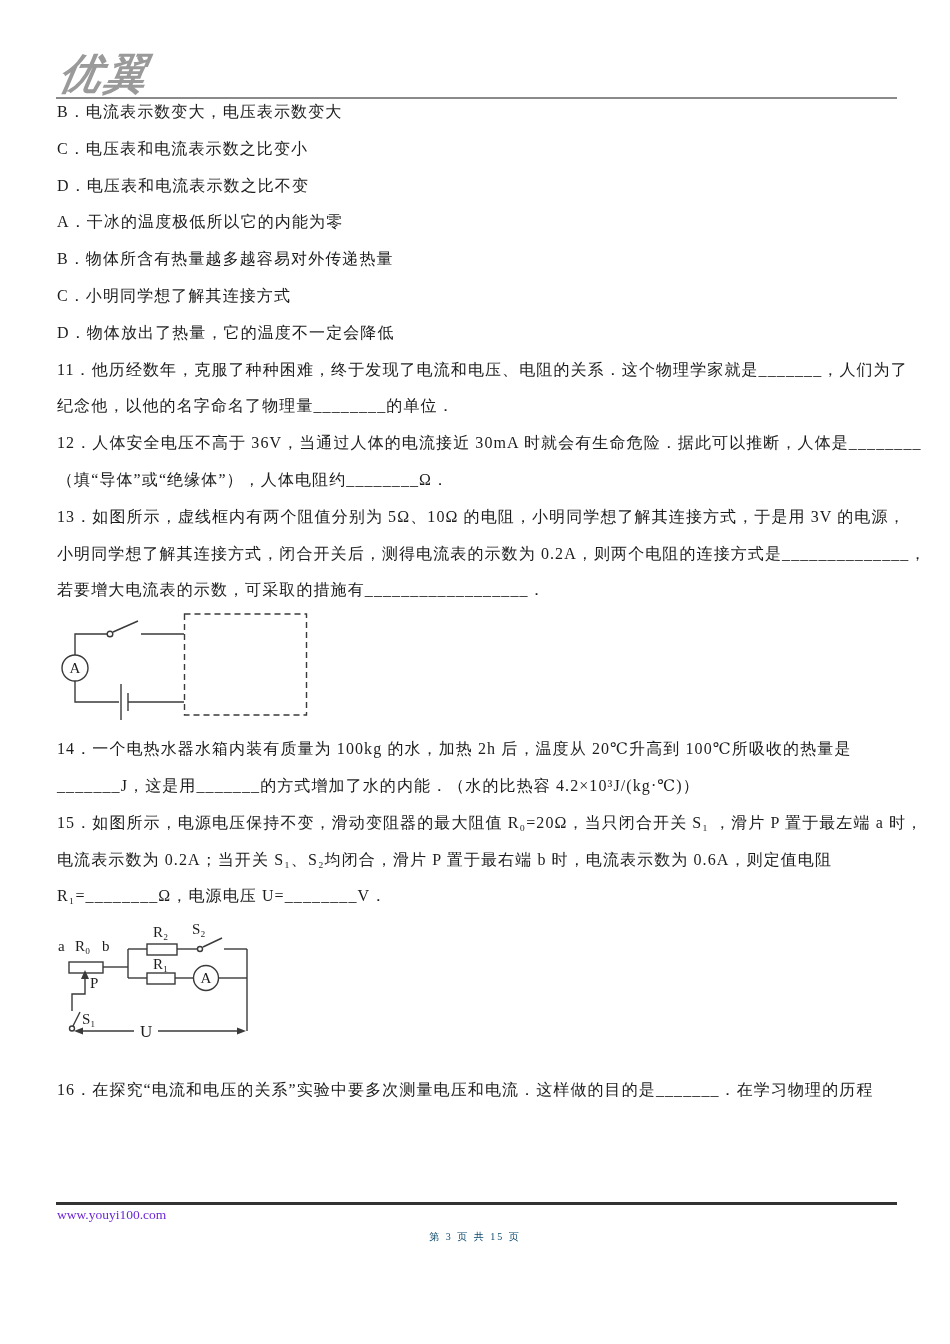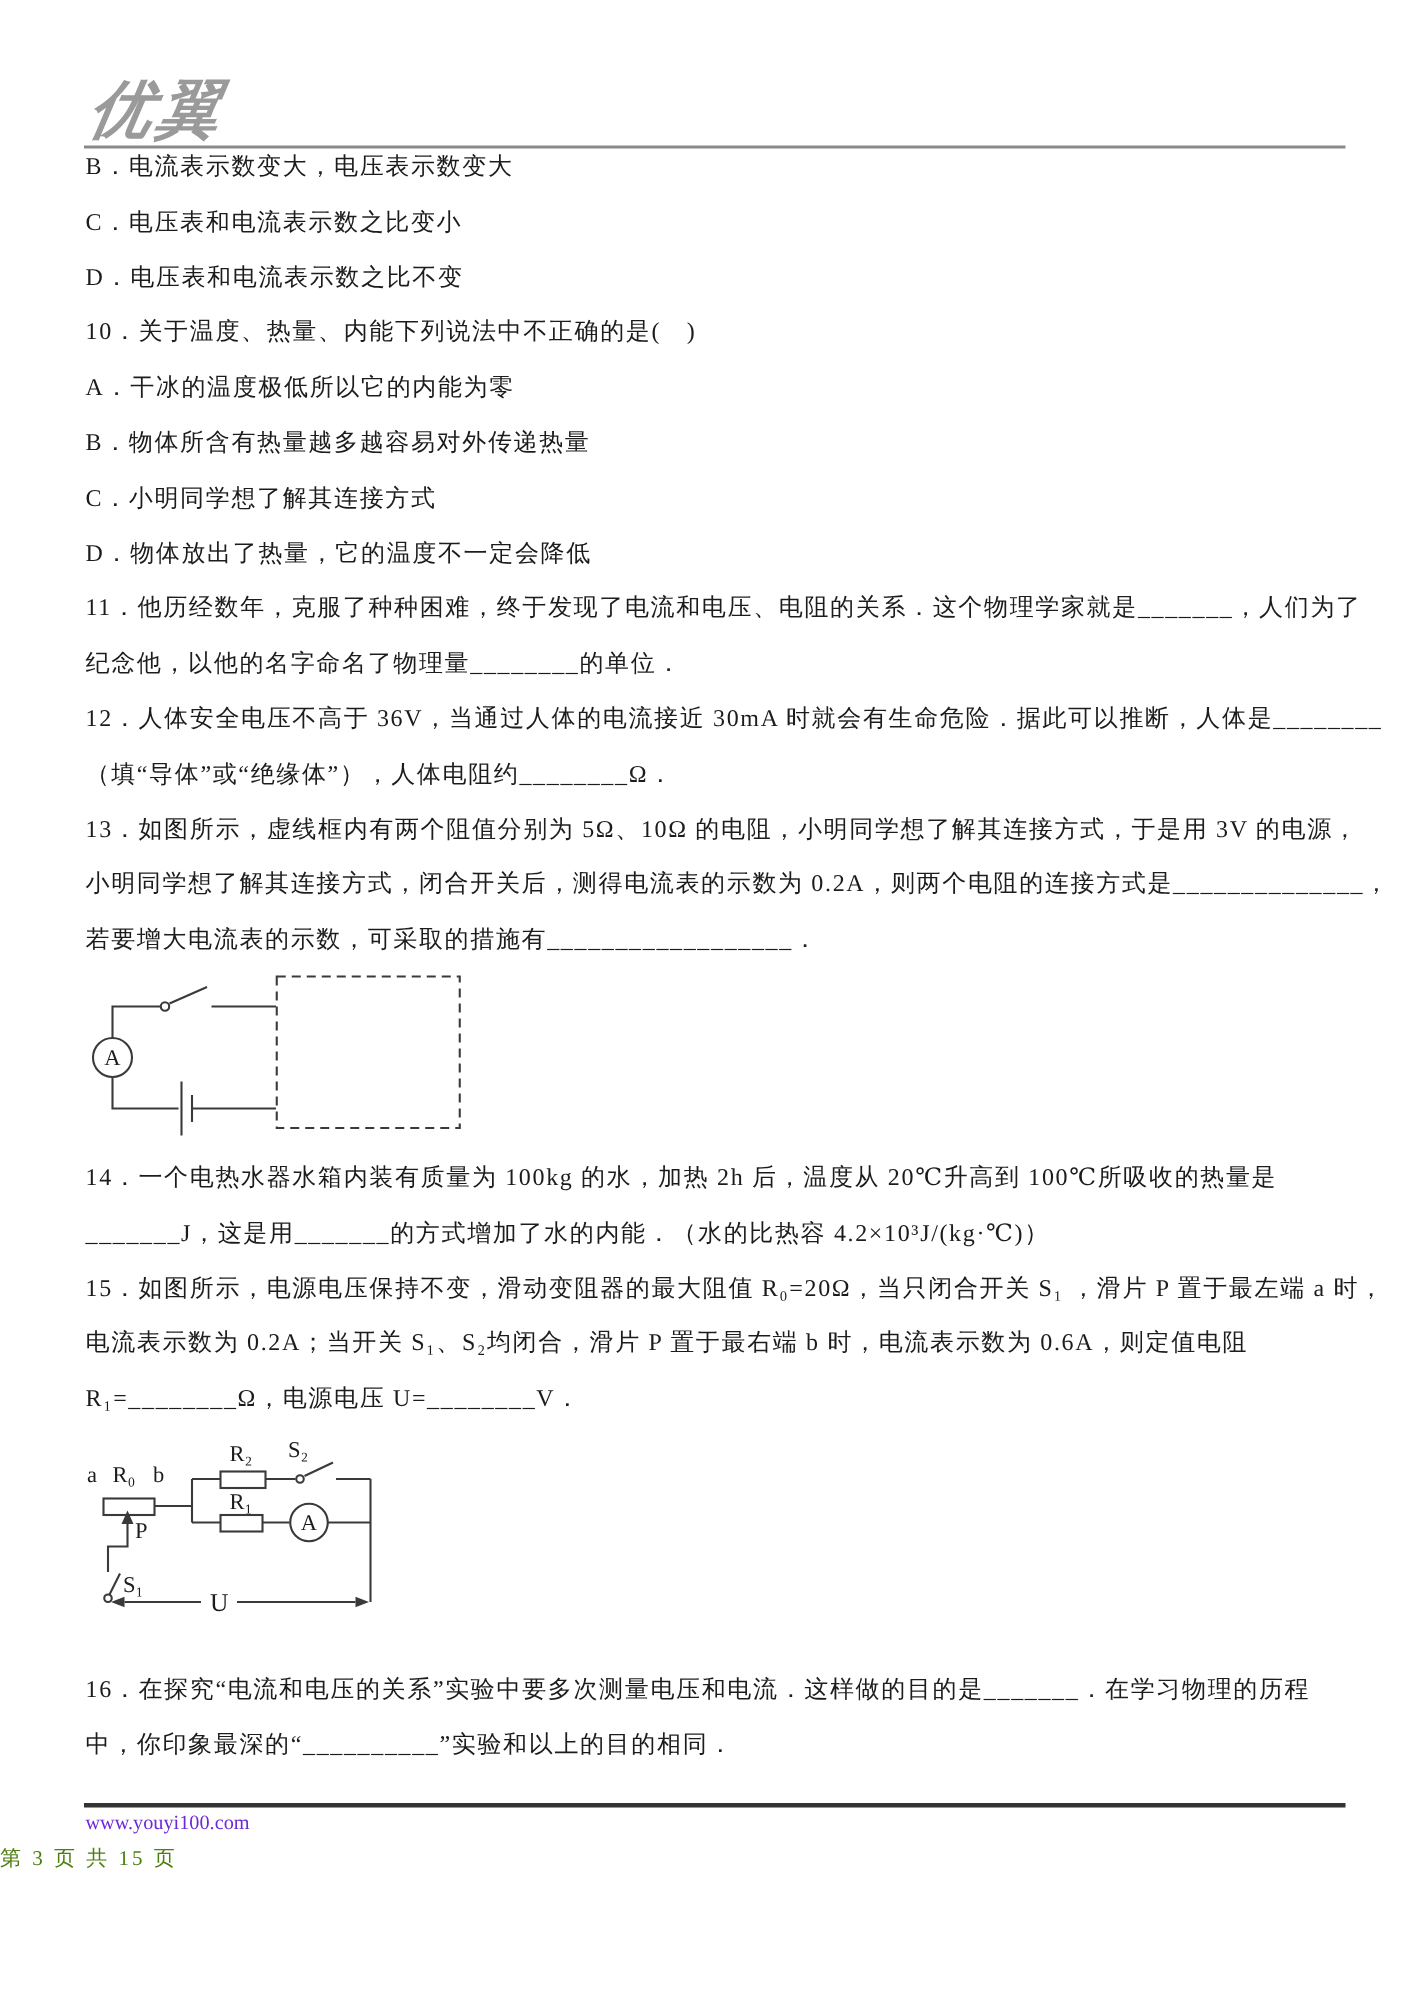--- a/index.html
+++ b/index.html
@@ -39,37 +39,36 @@
   .meter-label { font-size:14px; text-anchor:middle; fill:#1a2340; }
   .arrow-head { fill:#3a3a3a; stroke:none; }
   .footer-rule {
     position:absolute; left:56px; top:1202px; width:841px; height:2.5px;
     background:#333333;
   }
   .footer-url {
     position:absolute; left:57px; top:1207px; font-size:13.5px; color:#6d28d9;
   }
   .footer-page {
-    position:absolute; left:0; top:1230px; width:100%; text-align:left;
-    font-size:14px; color:#4d7c0f; letter-spacing:2px;
+    position:absolute; left:0; top:1230px; width:100%; text-align:center;
+    font-size:10px; color:#0c4a6e; letter-spacing:2px;
   }
 </style>
 </head>
 <body>
 
 <div class="page">
 
   <div class="logo">优翼</div>
   <div class="top-rule"></div>
 
   <div class="content">
     <div class="line">B．电流表示数变大，电压表示数变大</div>
     <div class="line">C．电压表和电流表示数之比变小</div>
     <div class="line">D．电压表和电流表示数之比不变</div>
-    <div class="line">10．关于温度、热量、内能下列说法中不正确的是(　)</div>
     <div class="line">A．干冰的温度极低所以它的内能为零</div>
     <div class="line">B．物体所含有热量越多越容易对外传递热量</div>
     <div class="line">C．小明同学想了解其连接方式</div>
     <div class="line">D．物体放出了热量，它的温度不一定会降低</div>
     <div class="line">11．他历经数年，克服了种种困难，终于发现了电流和电压、电阻的关系．这个物理学家就是_______，人们为了</div>
     <div class="line">纪念他，以他的名字命名了物理量________的单位．</div>
     <div class="line">12．人体安全电压不高于 36V，当通过人体的电流接近 30mA 时就会有生命危险．据此可以推断，人体是________</div>
     <div class="line">（填“导体”或“绝缘体”），人体电阻约________Ω．</div>
     <div class="line">13．如图所示，虚线框内有两个阻值分别为 5Ω、10Ω 的电阻，小明同学想了解其连接方式，于是用 3V 的电源，</div>
     <div class="line">小明同学想了解其连接方式，闭合开关后，测得电流表的示数为 0.2A，则两个电阻的连接方式是______________，</div>
@@ -135,20 +134,19 @@
 
         <polygon points="24,113 33,109.5 33,116.5" class="arrow-head"></polygon>
         <line x1="33" y1="113" x2="84" y2="113"></line>
         <text x="90" y="119" style="font-size:17px;">U</text>
         <line x1="108" y1="113" x2="187" y2="113"></line>
         <polygon points="196,113 187,109.5 187,116.5" class="arrow-head"></polygon>
       </svg>
     </div>
 
     <div class="line">16．在探究“电流和电压的关系”实验中要多次测量电压和电流．这样做的目的是_______．在学习物理的历程</div>
-    <div class="line">中，你印象最深的“__________”实验和以上的目的相同．</div>
   </div>
 
   <div class="footer-rule"></div>
   <div class="footer-url">www.youyi100.com</div>
   <div class="footer-page">第 3 页 共 15 页</div>
 
 </div>
 
 </body></html>

